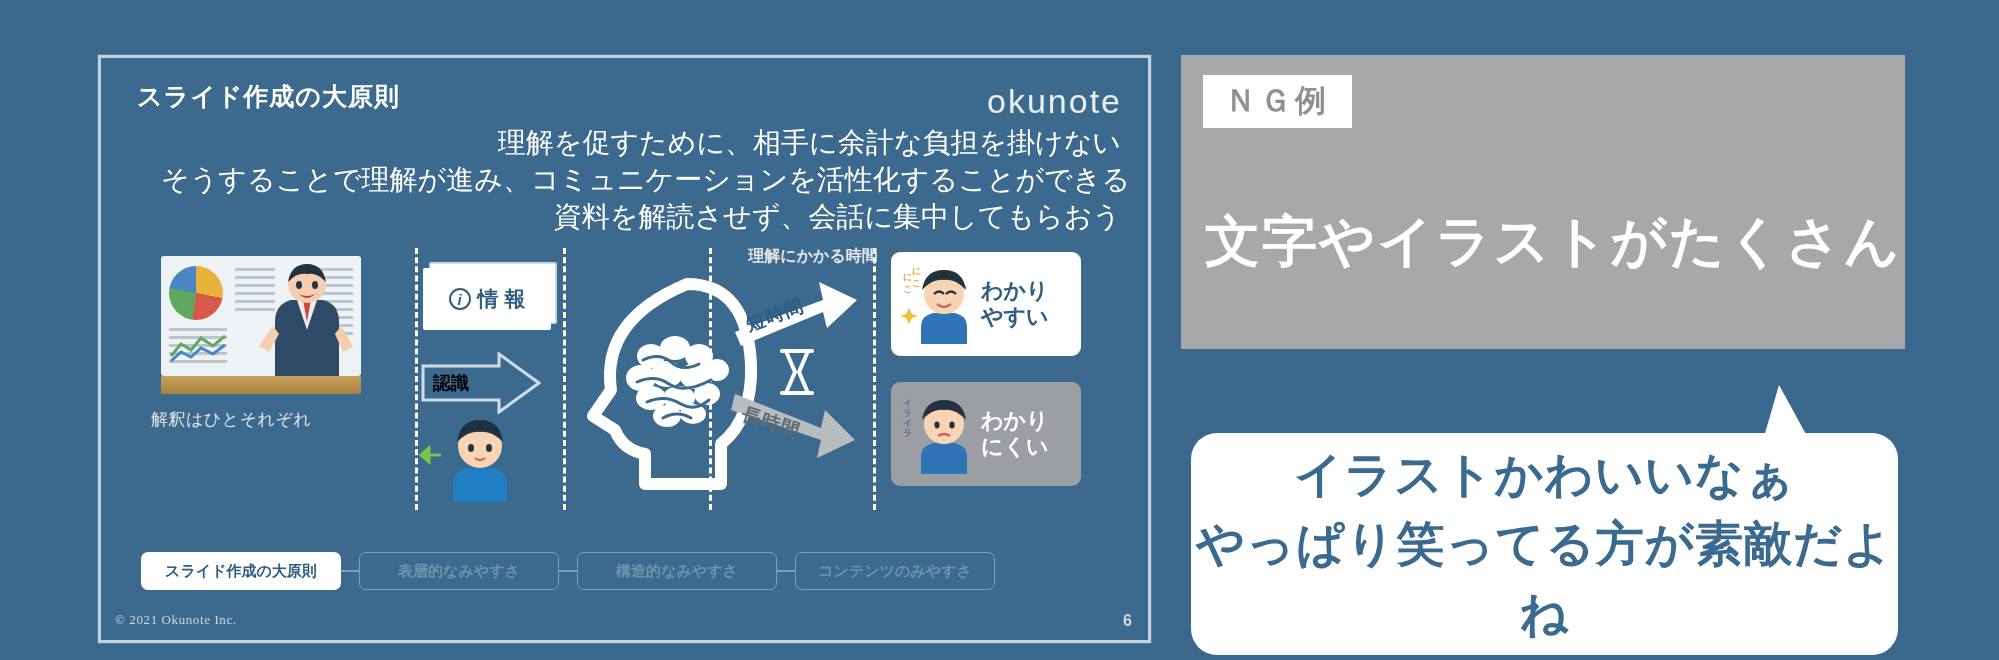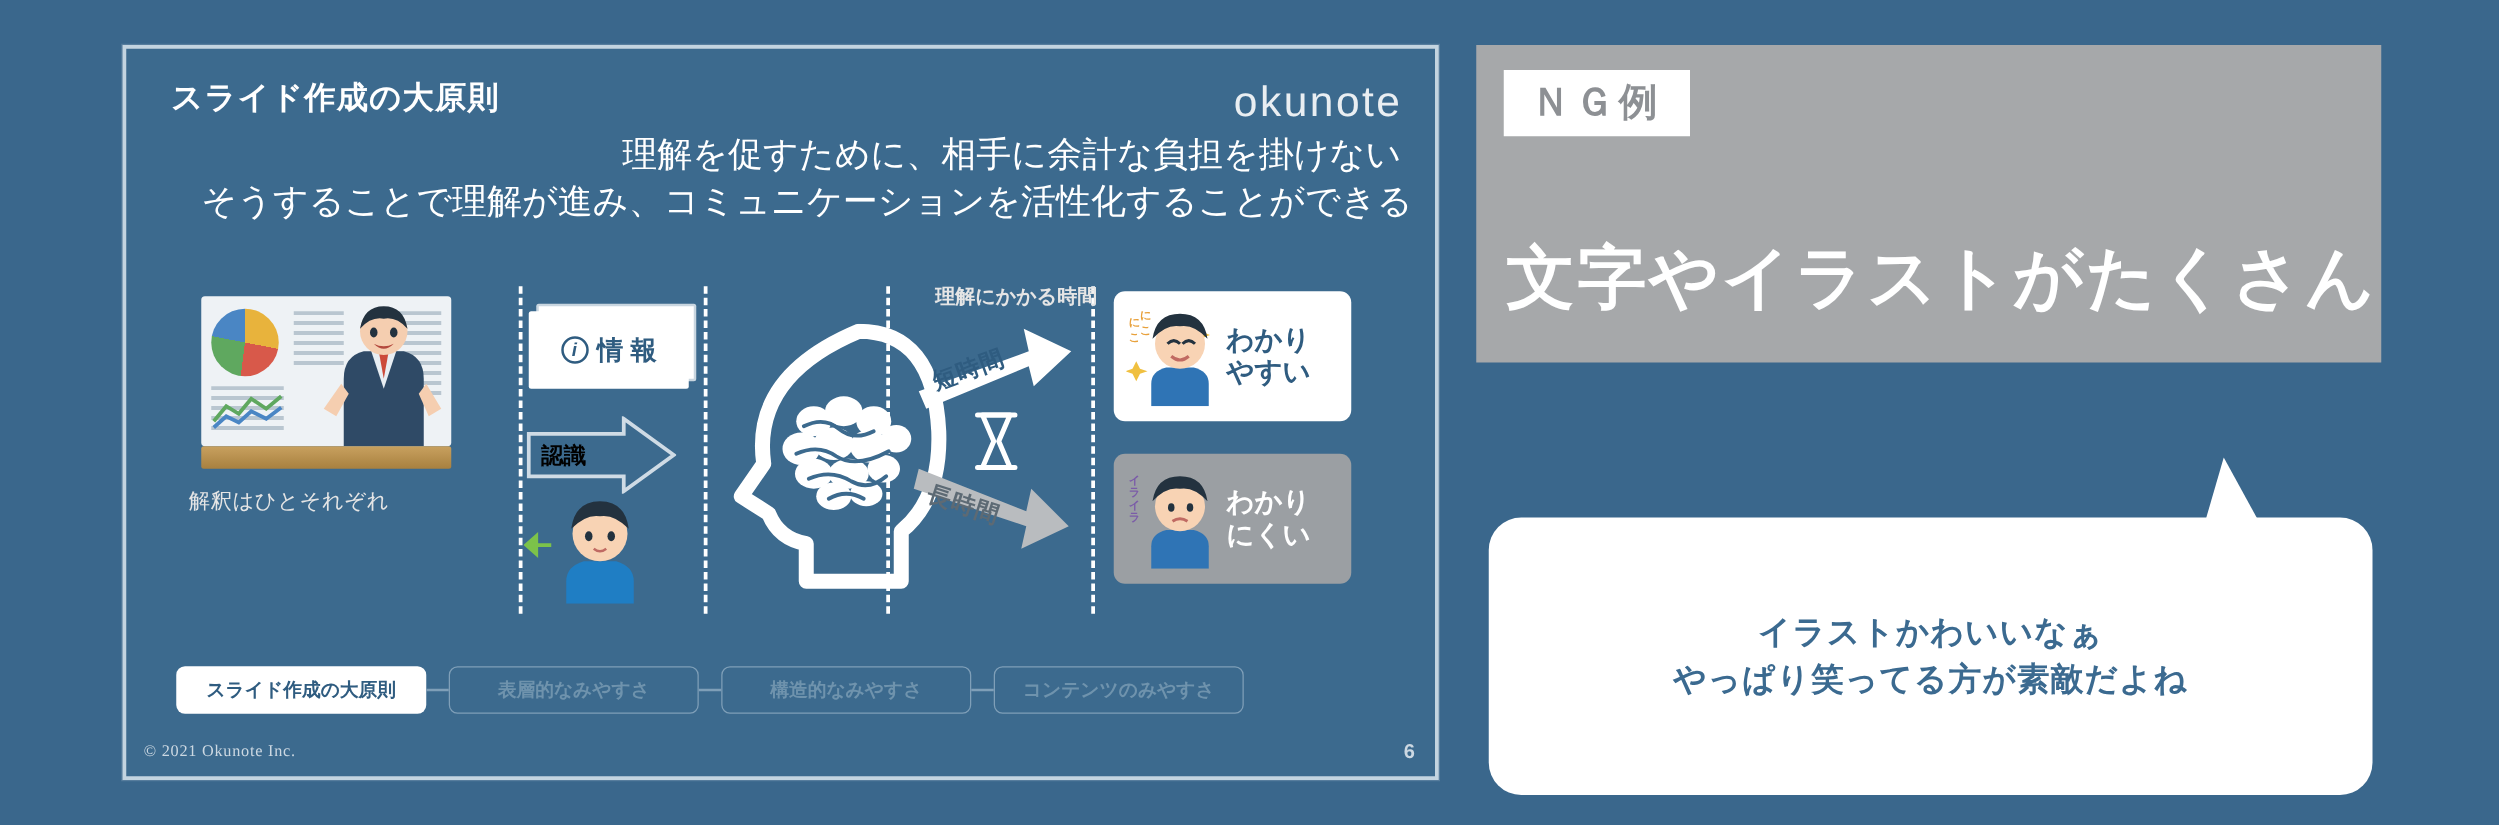--- a/index.html
+++ b/index.html
@@ -2,21 +2,21 @@
 <html><head>
 <meta charset="utf-8">
 <style>
   * { margin:0; padding:0; box-sizing:border-box; }
   html,body { width:1999px; height:660px; overflow:hidden; }
   body {
     background:#3a678c;
     font-family:"Liberation Sans","DejaVu Sans",sans-serif;
     position:relative;
   }
-  .stage { position:absolute; inset:0; display:block; }
+  .stage { position:absolute; inset:0; display:block;margin-top:19px; }
 
   
   .slide {
     position:absolute; left:98px; top:36px; width:1053px; height:588px;
     background:#3c6a8e; border:3px solid #c3d4e0;
     box-shadow:0 0 0 1px rgba(255,255,255,.15);
   }
   .slide-title {
     position:absolute; left:36px; top:22px;
     font-size:25px; font-weight:bold; color:#ffffff; letter-spacing:1px;
@@ -124,21 +124,21 @@
     font-family:Liberation Serif, serif;
   }
   .page-num {
     position:absolute; right:16px; bottom:10px; color:#ccd8e2;
     font-size:16px; font-weight:bold;
   }
 
   
   .right { position:absolute; left:1181px; top:36px; width:724px; height:600px; }
   .gray-panel {
-    position:absolute; left:0; top:0; width:724px; height:254px;
+    position:absolute; left:0; top:0; width:724px; height:294px;
     background:#a6a8aa;
   }
   .ng-badge {
     position:absolute; left:22px; top:20px; background:#ffffff;
     padding:5px 22px 6px 22px;
     color:#8d9094; font-size:31px; font-weight:bold; letter-spacing:4px;
   }
   .ng-heading {
     position:absolute; left:24px; top:150px;
     color:#ffffff; font-size:55px; font-weight:bold; letter-spacing:2px;
@@ -147,37 +147,38 @@
     position:absolute; left:10px; top:378px; width:707px; height:222px;
     background:#ffffff; border-radius:26px;
     display:flex; align-items:center; justify-content:center;
   }
   .bubble-tail {
     position:absolute; left:580px; top:330px; width:0; height:0;
     border-left:18px solid transparent; border-right:34px solid transparent;
     border-bottom:62px solid #ffffff;
   }
   .bubble-text {
-    text-align:center; color:#3b6a90; font-size:26px; font-weight:bold;
+    text-align:center; color:#3b6a90; font-size:48px; font-weight:bold;
     line-height:1.45; letter-spacing:1px;
   }
 </style>
 </head>
 <body>
 
 <div class="stage">
 
   <div class="slide">
 
     <div class="slide-title">スライド作成の大原則</div>
     <div class="logo">okunote</div>
 
     <div class="body-lines">
       <div>理解を促すために、相手に余計な負担を掛けない</div>
       <div>そうすることで理解が進み、コミュニケーションを活性化することができる</div>
+      <div>資料を解読させず、会話に集中してもらおう</div>
     </div>
 
     <div class="diagram">
 
       <div class="persona-box">
         <div class="chart-pie"></div>
         <div class="chart-lines"></div>
         <svg class="chart-wave" viewBox="0 0 58 34">
           <polyline points="2,26 12,14 22,20 32,8 44,16 56,6" fill="none" stroke="#5fa85f" stroke-width="3"></polyline>
           <polyline points="2,31 12,22 22,27 32,18 44,24 56,15" fill="none" stroke="#4a86c4" stroke-width="3"></polyline>

